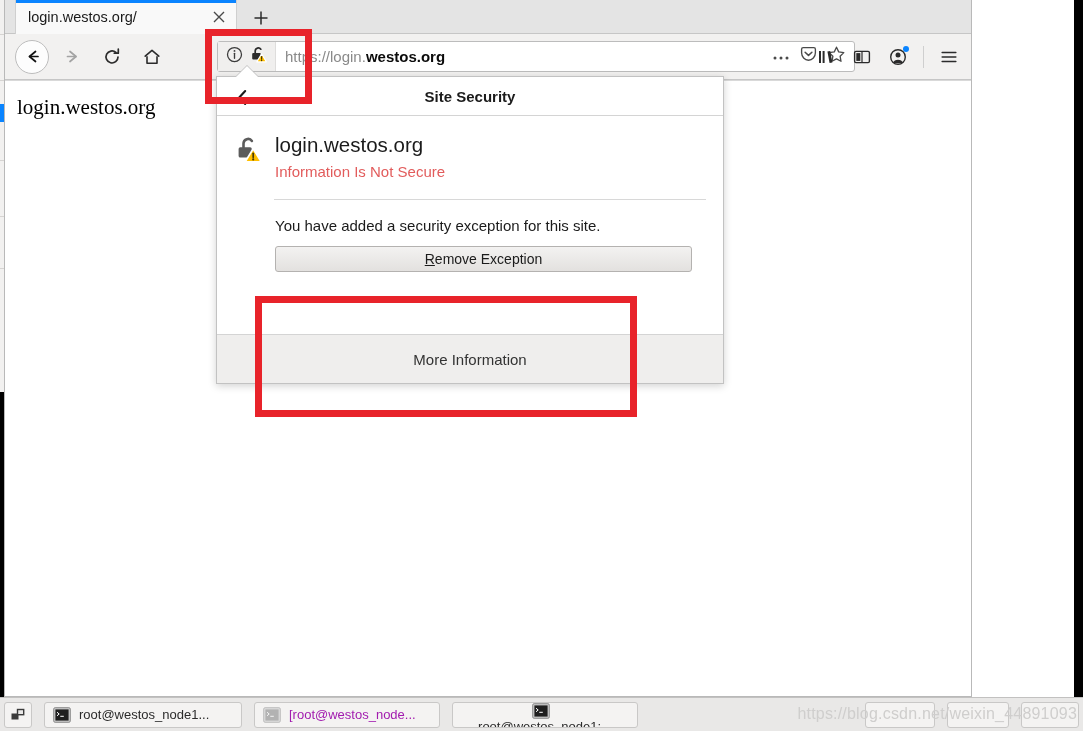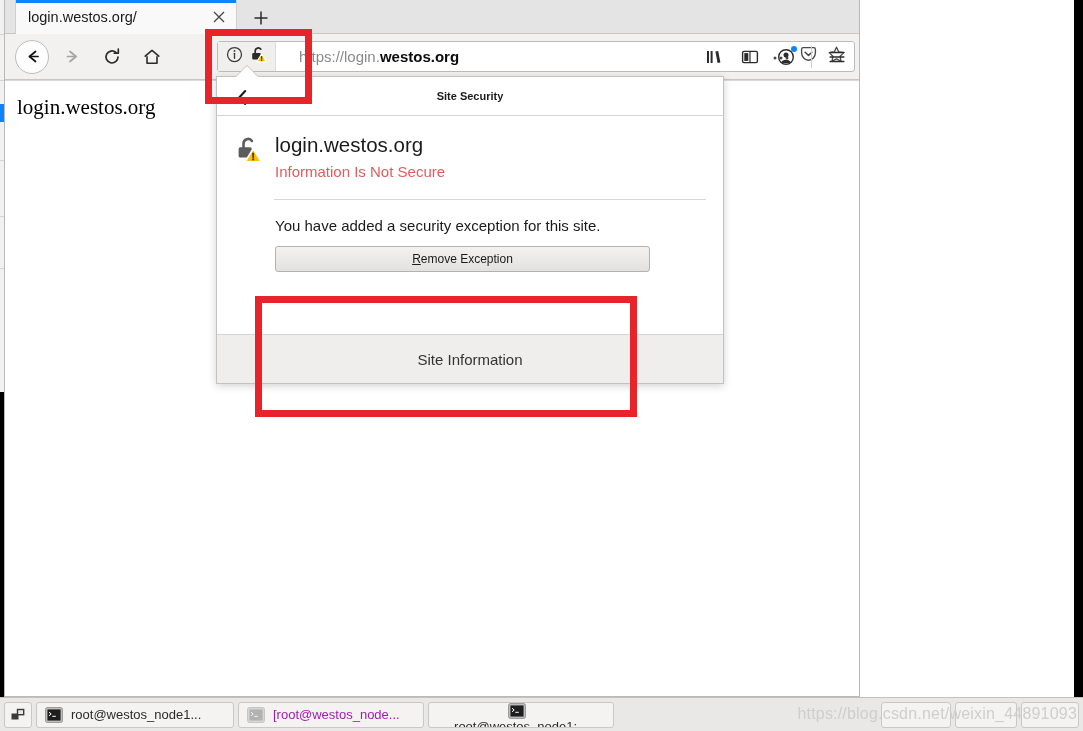--- a/index.html
+++ b/index.html
@@ -27,21 +27,21 @@
   }
   .behind-window-accent {
     position: absolute; left: 0; top: 104px; width: 4px; height: 18px;
     background: #0a84ff;
   }
   .behind-window-marks { position: absolute; left: 0; top: 0; width: 12px; height: 392px; }
   .bw-mark { position: absolute; left: 0; width: 12px; height: 1px; background: #d6d4d2; }
 
   
   .ff-window {
-    position: absolute; left: 4px; top: 0; width: 856px; height: 697px;
+    position: absolute; left: 4px; top: 0; width: 968px; height: 697px;
     background: #ffffff;
     border: 1px solid #b9b9b9;
     border-top: none;
   }
 
   
   .tabstrip {
     position: relative; height: 34px; background: #e4e4e4;
     border-bottom: 1px solid #c6c6c6;
   }
@@ -92,21 +92,21 @@
     display: flex; align-items: center;
   }
   .ident-box {
     height: 29px; display: flex; align-items: center;
     background: #f0efee; padding: 0 7px 0 8px;
     border-right: 1px solid #dedddc;
   }
   .ident-box .ico { margin-right: 6px; display: block; }
   .ident-box .ico:last-child { margin-right: 0; }
   .url-text {
-    font-size: 15px; color: #8a8a8a; padding-left: 23px;
+    font-size: 15px; color: #8a8a8a; padding-left: 9px;
     white-space: nowrap; overflow: hidden;
   }
   .url-text .host { color: #0b0b0b; font-weight: bold; }
   .url-right {
     margin-left: auto; display: flex; align-items: center;
     padding-right: 8px; gap: 9px;
   }
   .url-right .ui { cursor: pointer; display: block; }
 
   .toolbar-right {
@@ -150,40 +150,40 @@
   }
   .panel-header {
     position: relative; height: 39px;
     border-bottom: 1px solid #d4d4d4;
     display: flex; align-items: center; justify-content: center;
   }
   .panel-back {
     position: absolute; left: 14px; top: 9px; width: 22px; height: 22px;
     display: flex; align-items: center; justify-content: center; cursor: pointer;
   }
-  .panel-title { font-size: 11px; font-weight: bold; color: #1b1b1b; }
+  .panel-title { font-size: 15px; font-weight: bold; color: #1b1b1b; }
 
   .panel-body { padding: 16px 18px 0 18px; }
   .site-row { display: flex; align-items: flex-start; }
   .site-lock { width: 34px; padding-top: 3px; }
   .site-info { margin-left: 6px; }
   .site-host { font-size: 20.5px; color: #1b1b1b; line-height: 1.25; }
   .site-status { font-size: 15px; color: #e25c5c; margin-top: 5px; }
 
   .panel-rule {
     height: 1px; background: #d8d8d8; margin: 19px 0 0 39px; width: 432px;
   }
   .exception-text {
     font-size: 15px; color: #1b1b1b; margin: 17px 0 0 40px;
   }
   .remove-btn {
-    display: block; margin: 12px 0 0 40px; width: 375px; height: 26px;
+    display: block; margin: 12px 0 0 40px; width: 417px; height: 26px;
     background: linear-gradient(to bottom, #f3f2f1 0%, #e3e1df 100%);
     border: 1px solid #b4b2b0; border-radius: 3px;
-    font-family: "Liberation Sans", sans-serif; font-size: 12px; color: #1b1b1b;
+    font-family: "Liberation Sans", sans-serif; font-size: 14px; color: #1b1b1b;
     cursor: pointer;
   }
   .remove-btn .ak { text-decoration: underline; }
 
   .panel-footer {
     position: absolute; left: 0; bottom: 0; width: 100%; height: 49px;
     background: #efeeed; border-top: 1px solid #d4d4d4;
     display: flex; align-items: center; justify-content: center; cursor: pointer;
   }
   .panel-footer-label { font-size: 15px; color: #333333; }
@@ -192,21 +192,21 @@
   .annot {
     position: absolute; border: 7px solid #e8232a; z-index: 80; pointer-events: none;
   }
   #annot-1 { left: 205px; top: 29px; width: 107px; height: 75px; }
   #annot-2 { left: 255px; top: 296px; width: 382px; height: 121px; }
 
   
   .taskbar {
     position: absolute; left: 0; bottom: 0; width: 1083px; height: 34px;
     background: #e9e8e7; border-top: 1px solid #c2c1c0;
-    display: flex; align-items: center; padding: 0 4px; gap: 4px;
+    display: flex; align-items: center; padding: 0 4px; gap: 12px;
   }
   .tb-show-desktop {
     width: 28px; height: 26px; background: #f4f3f2;
     border: 1px solid #c9c8c7; border-radius: 3px;
     display: flex; align-items: center; justify-content: center; cursor: pointer;
   }
   .task-item {
     height: 26px; background: #f4f3f2; border: 1px solid #c9c8c7; border-radius: 3px;
     display: flex; align-items: center; padding: 0 8px; cursor: pointer;
     min-width: 0;
@@ -406,21 +406,21 @@
       </div>
 
       <div class="panel-rule"></div>
 
       <div class="exception-text">You have added a security exception for this site.</div>
 
       <button class="remove-btn"><span class="ak">R</span><span>emove Exception</span></button>
     </div>
 
     <div class="panel-footer">
-      <span class="panel-footer-label">Site Information</span>
+      <span class="panel-footer-label">More Information</span>
     </div>
   </div>
 
   <div class="annot" id="annot-1"></div>
   <div class="annot" id="annot-2"></div>
 
   <div class="taskbar">
     <div class="tb-show-desktop">
       <svg width="16" height="16" viewBox="0 0 16 16">
         <rect x="1.5" y="6.5" width="7" height="6" fill="#3b3b3b"></rect>

